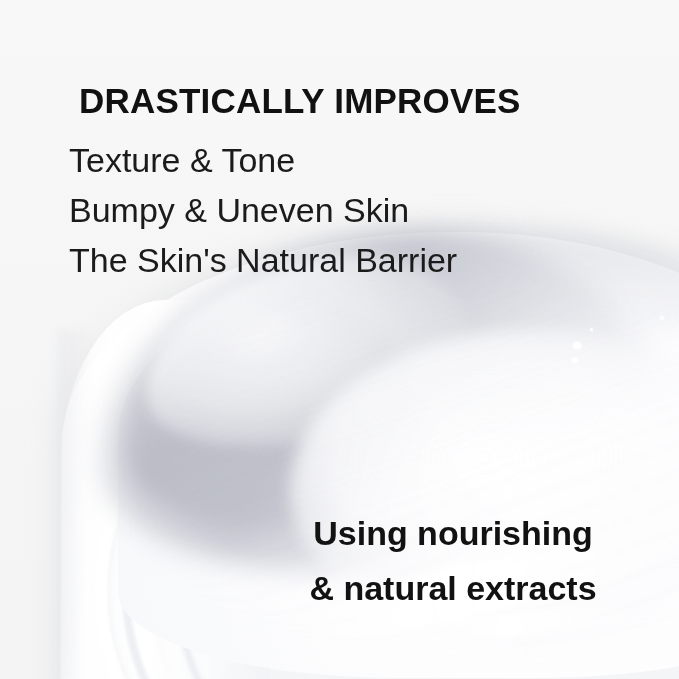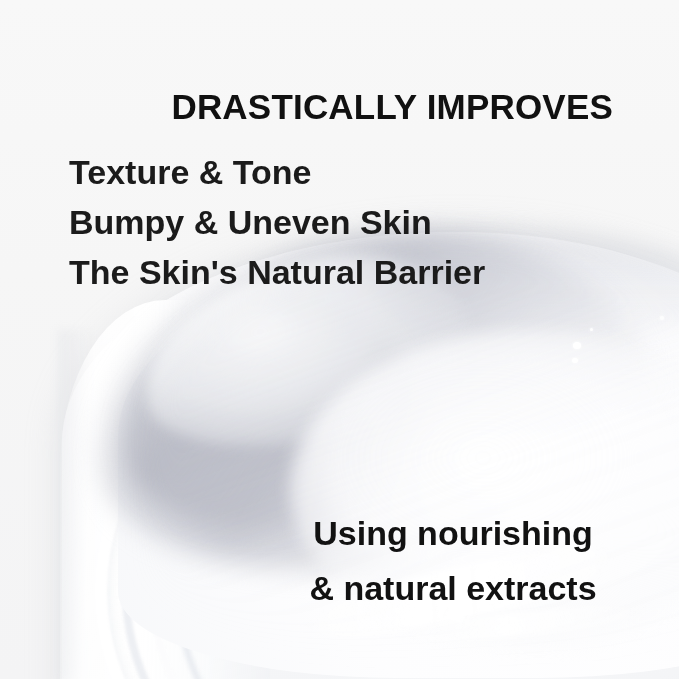--- a/index.html
+++ b/index.html
@@ -266,33 +266,32 @@
 
   
 
   #headline-block {
     position: absolute;
     left: 69px;
     top: 66px;
     width: 560px;
   }
   #headline {
-    margin: 16px;
+    margin: 10px;
     font-size: 35px;
     font-weight: 700;
     letter-spacing: 0.2px;
     line-height: 49px;
     color: #111111;
     white-space: nowrap;
-    text-align: right;
   }
   .benefit-line {
     margin: 0;
     font-size: 34px;
-    font-weight: 700;
+    font-weight: 400;
     line-height: 50px;
     color: #1b1b1b;
     white-space: nowrap;
   }
 
   #tagline-block {
     position: absolute;
     left: 220px;
     top: 506px;
     width: 466px;

